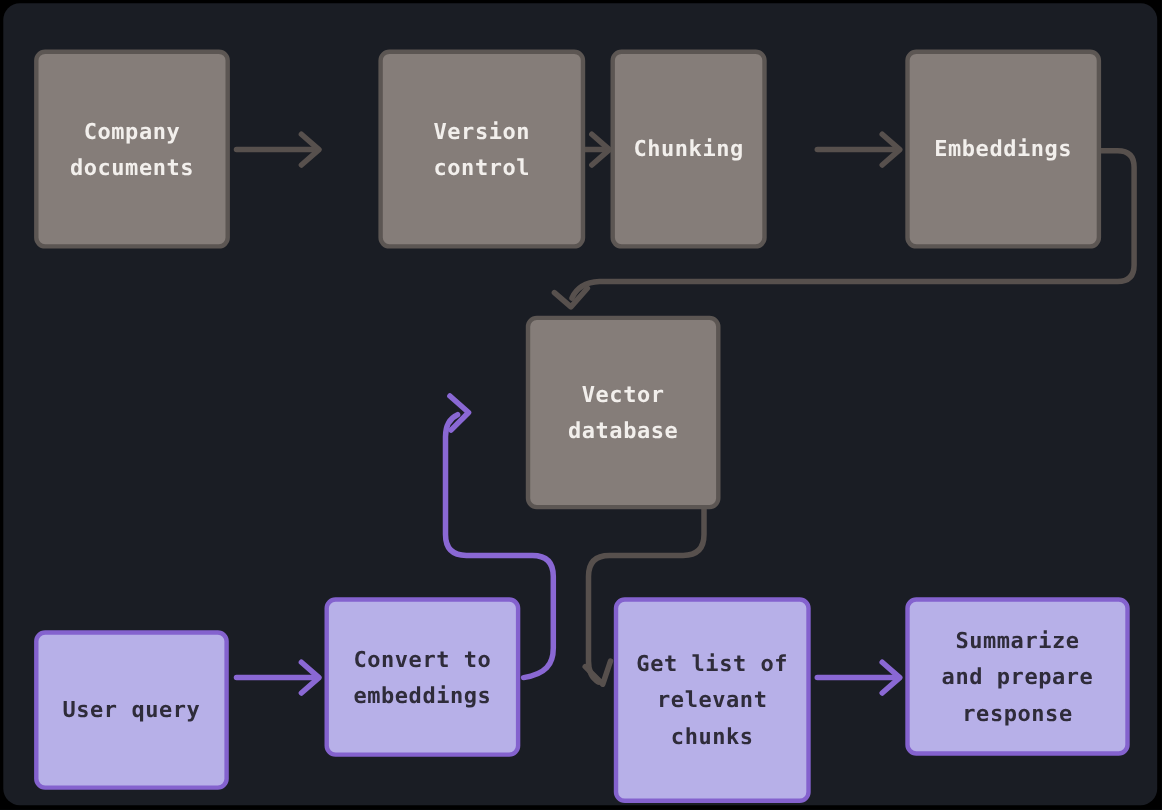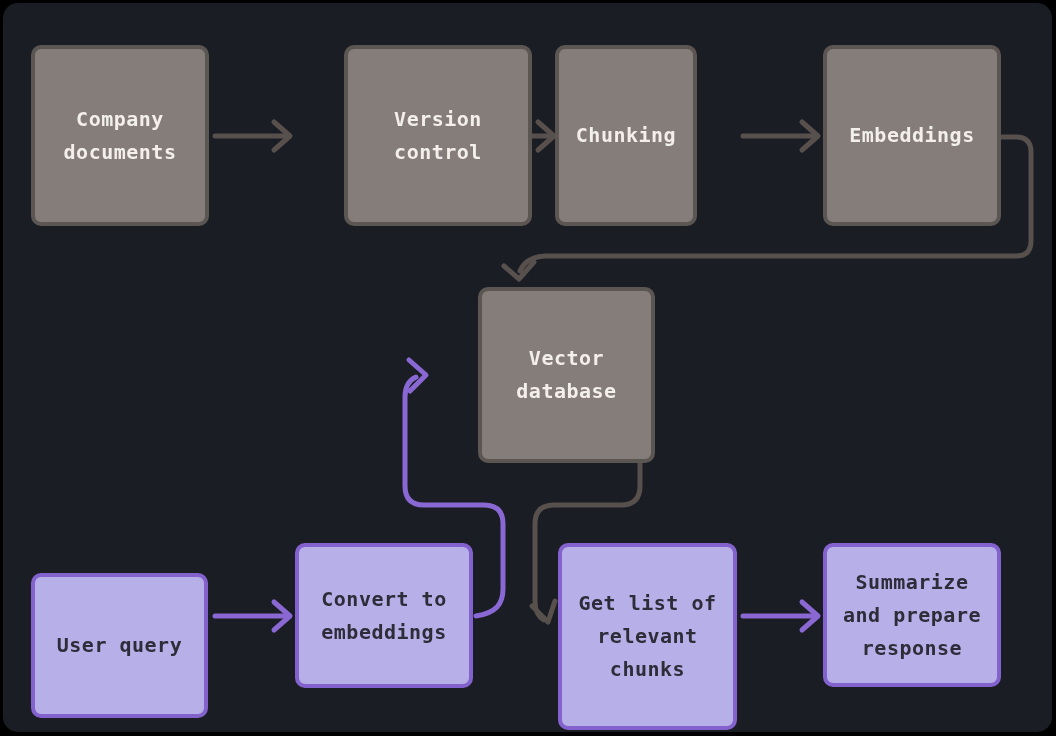--- a/index.html
+++ b/index.html
@@ -53,21 +53,21 @@
   .n-company    { left: 31px;  top: 45px;  width: 178px; height: 181px; }
   .n-version    { left: 308px; top: 45px;  width: 188px; height: 181px; margin-left: 36px; }
   .n-chunking   { left: 555px; top: 45px;  width: 142px; height: 181px; }
   .n-embeddings { left: 823px; top: 45px;  width: 178px; height: 181px; }
   
   .n-vectordb   { left: 432px; top: 287px; width: 177px; height: 176px; margin-left: 46px; }
   
   .n-userquery  { left: 31px;  top: 543px; width: 177px; height: 145px; margin-top: 30px; }
   .n-convert    { left: 295px; top: 543px; width: 178px; height: 145px; }
   .n-getlist    { left: 558px; top: 543px; width: 179px; height: 187px; }
-  .n-summarize  { left: 823px; top: 543px; width: 178px; height: 144px; }
+  .n-summarize  { left: 823px; top: 543px; width: 204px; height: 144px; }
 
   .edge path {
     fill: none;
     stroke-width: 5;
     stroke-linecap: round;
     stroke-linejoin: round;
   }
 </style>
 </head>
 <body>

